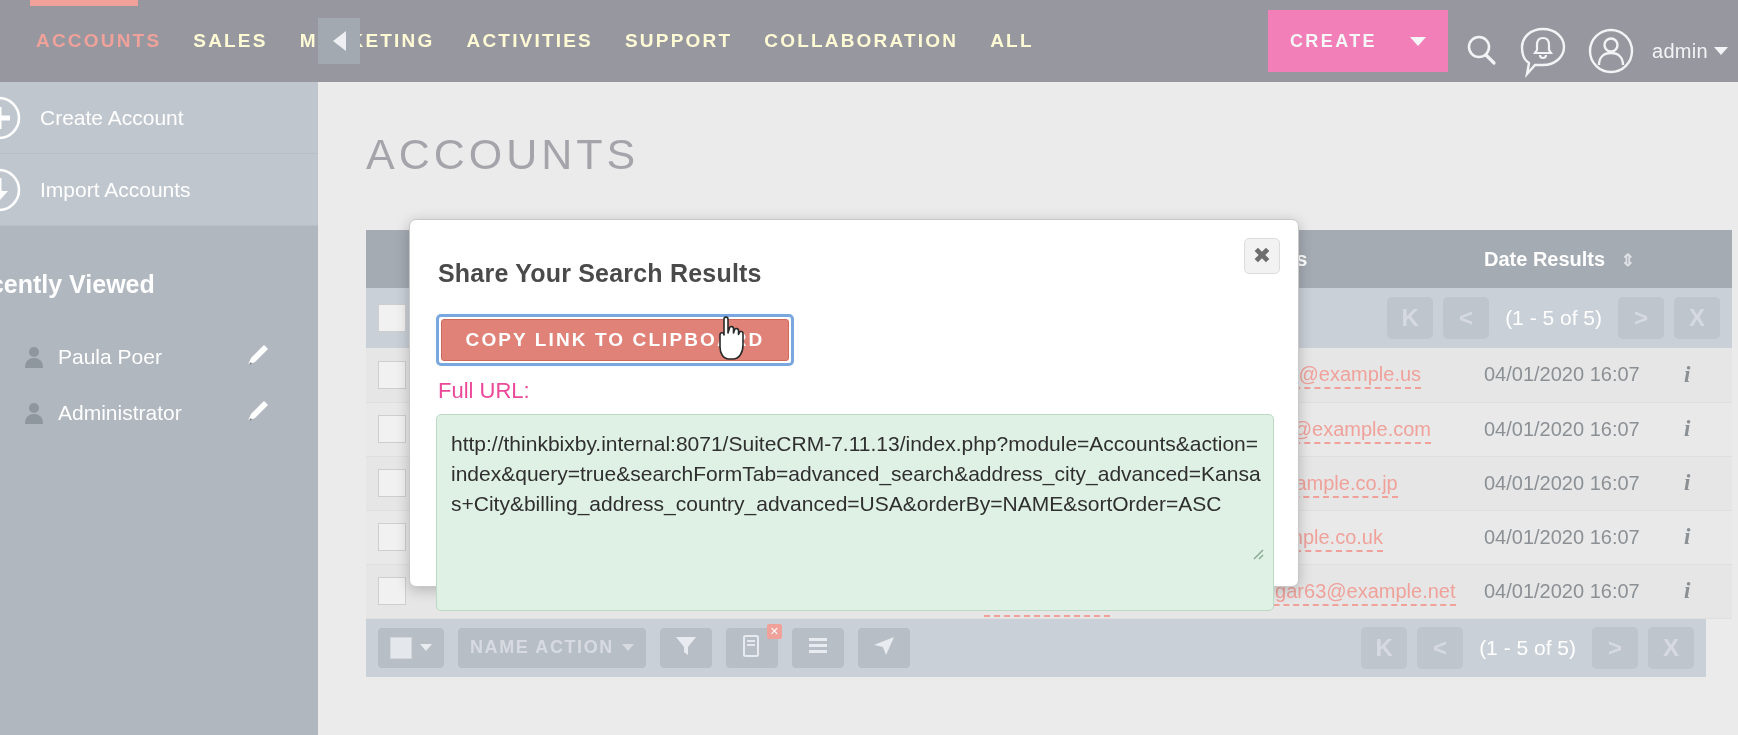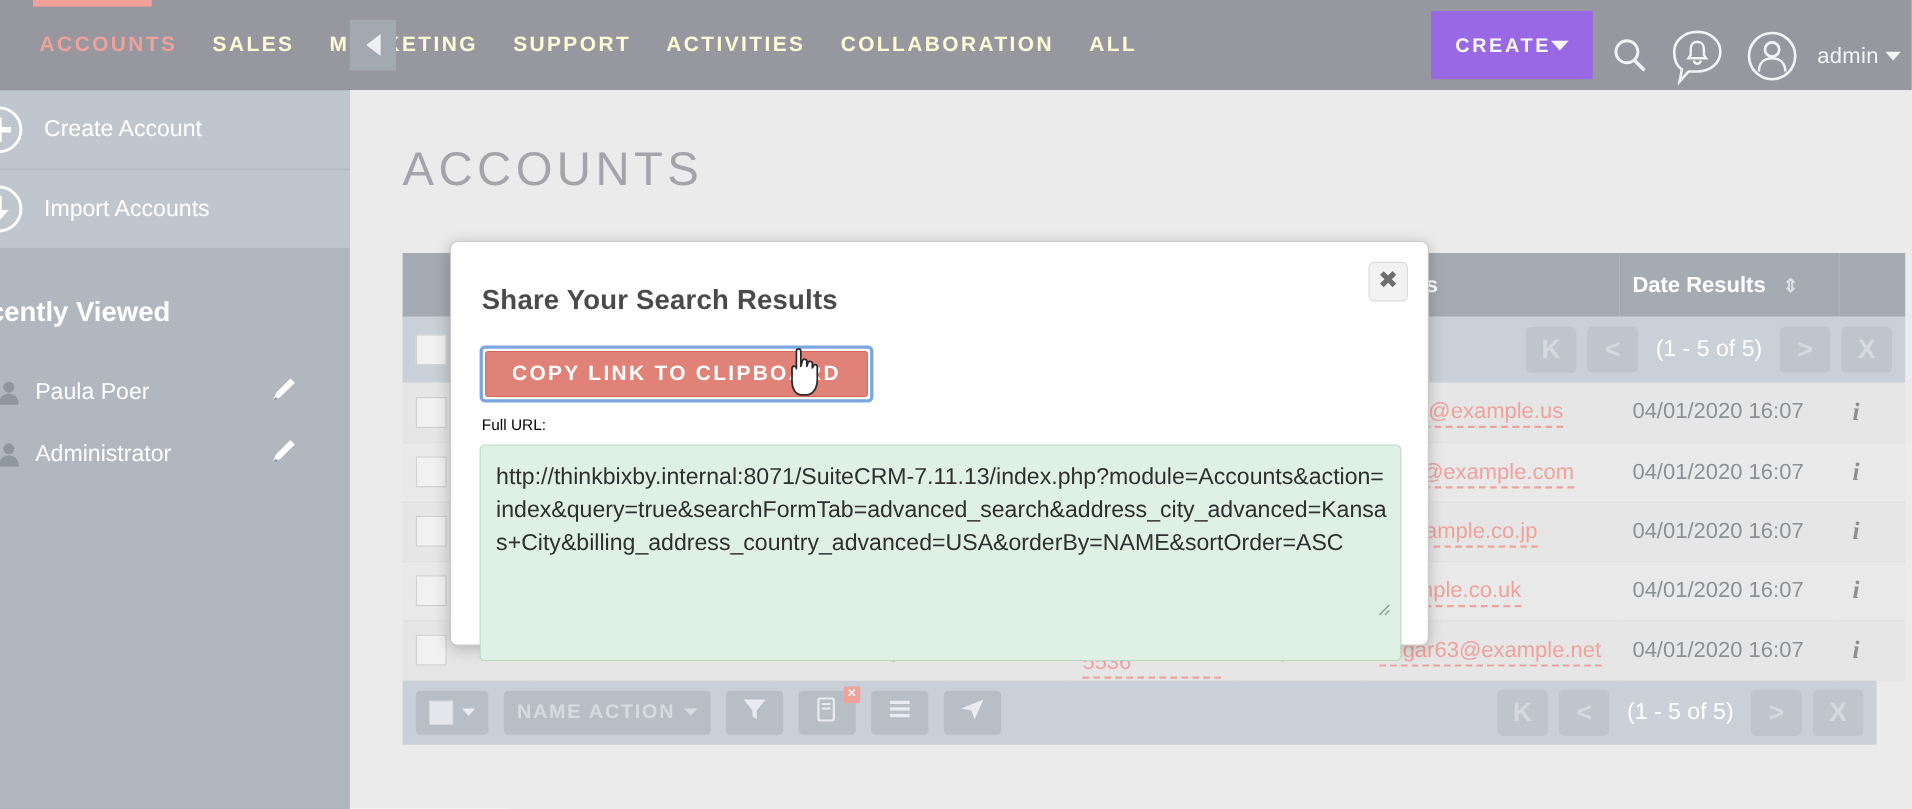--- a/index.html
+++ b/index.html
@@ -25,60 +25,61 @@
     color: #fef9c3; font-size: 19px; letter-spacing: 2.2px; font-weight: 600;
     padding: 0 16px; white-space: nowrap; cursor: pointer; line-height: 82px;
   }
   .nav-item.active { color: #e8796f; }
 
   .nav-right {
     position: absolute; right: 0; top: 0; height: 82px;
     display: flex; align-items: center; padding-right: 10px; gap: 14px;
   }
   .create-btn {
-    background: #6d28d9; color: #f2f4f6; border: none;
+    background: #ec4899; color: #f2f4f6; border: none;
     font-size: 18px; letter-spacing: 2.4px; font-weight: 600;
-    padding: 0 22px; height: 62px; display: flex; align-items: center; gap: 0;
+    padding: 0 22px; height: 62px; display: flex; align-items: center; gap: 33px;
     cursor: pointer; font-family: "Liberation Sans", sans-serif;
   }
   .caret-down {
     width: 0; height: 0; border-left: 8px solid transparent;
     border-right: 8px solid transparent; border-top: 9px solid #f2f4f6;
   }
   .icon-btn { cursor: pointer; display: flex; align-items: center; justify-content: center; margin-top: 20px; }
   .admin-label { color: #f0f0f3; font-size: 20px; letter-spacing: .3px; }
   .caret-down-sm {
     width: 0; height: 0; border-left: 7px solid transparent;
     border-right: 7px solid transparent; border-top: 8px solid #f0f0f3;
     margin-left: 6px;
   }
 
   
   .sidebar {
     position: absolute; left: 0; top: 82px; width: 318px; height: 653px;
-    background: #0c4a6e;
+    background: #fde047;
   }
   .side-action {
     height: 72px; display: flex; align-items: center;
     border-bottom: 1px solid #99a3ae; background: #a5aeb8;
     color: #ffffff; font-size: 21px; cursor: pointer; padding-left: 6px;
   }
   .side-action .si { width: 66px; flex: 0 0 66px; display: flex; align-items: center; justify-content: center; margin-left: -40px; }
   .side-action .sl { margin-left: 8px; }
   .side-section {
     background: #8e98a4; height: 100%;
   }
   .side-title {
     color: #ffffff; font-size: 25px; font-weight: 700;
     padding: 44px 0 30px 0; margin-left: -24px;
   }
   .recent-item {
     display: flex; align-items: center; height: 56px;
     color: #ffffff; font-size: 21px; cursor: pointer; position: relative;
     padding-left: 0;
+    margin-left: 26px;
   }
   .recent-item .person { margin-left: -10px; width: 36px; display:flex; align-items:center; justify-content:center;}
   .recent-item .rname { margin-left: 6px; }
   .recent-item .pencil { position: absolute; right: 45px; }
 
   .collapse-tab {
     position: absolute; left: 318px; top: 18px; width: 42px; height: 46px;
     background: #7b8490; display: flex; align-items: center; justify-content: center;
     cursor: pointer; z-index: 5;
   }
@@ -172,21 +173,21 @@
     margin: 26px 0 0 26px; width: 358px; height: 52px;
     border: 3px solid #7aa7e0; border-radius: 5px; padding: 2px;
   }
   .copy-btn {
     width: 100%; height: 100%; background: #e08278; border: 1px solid #d06a5e;
     border-radius: 3px; color: #ffffff; font-size: 19px; letter-spacing: 2.1px;
     font-weight: 600; cursor: pointer; font-family: "Liberation Sans", sans-serif;
     display: flex; align-items: center; justify-content: center;
   }
   .full-url-label {
-    font-size: 14px; color: #000000; padding: 12px 0 0 28px;
+    font-size: 22px; color: #ec4899; padding: 12px 0 0 28px;
   }
   .url-box {
     margin: 10px 0 0 26px; width: 838px; height: 197px;
     background: #dff0e4; border: 1px solid #bcd9c4; border-radius: 5px;
     color: #2f2f2f; font-size: 21px; line-height: 1.42; padding: 14px 12px 12px 14px;
     word-break: break-all; white-space: normal; overflow: hidden;
     font-family: "Liberation Sans", sans-serif; resize: none; outline: none;
   }
   .resize-grip {
     position: absolute; right: 34px; bottom: 26px; width: 14px; height: 14px;
@@ -200,22 +201,22 @@
 <body>
 
 <div id="root">
 
   <div class="topnav">
     <div class="accent-bar"></div>
     <div class="nav-items">
       <div class="nav-item active">ACCOUNTS</div>
       <div class="nav-item">SALES</div>
       <div class="nav-item">MARKETING</div>
+      <div class="nav-item">ACTIVITIES</div>
       <div class="nav-item">SUPPORT</div>
-      <div class="nav-item">ACTIVITIES</div>
       <div class="nav-item">COLLABORATION</div>
       <div class="nav-item">ALL</div>
     </div>
 
     <div class="nav-right">
       <button class="create-btn">
         <span>CREATE</span>
         <span class="caret-down"></span>
       </button>
 

